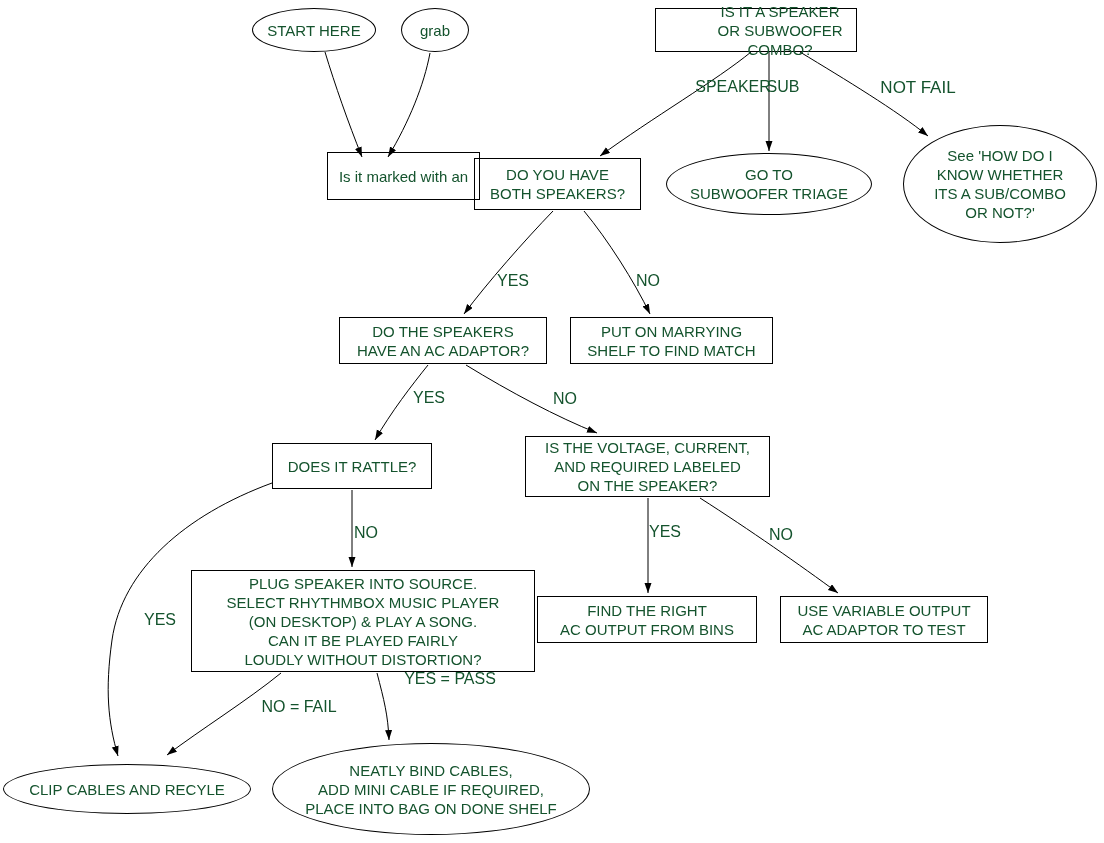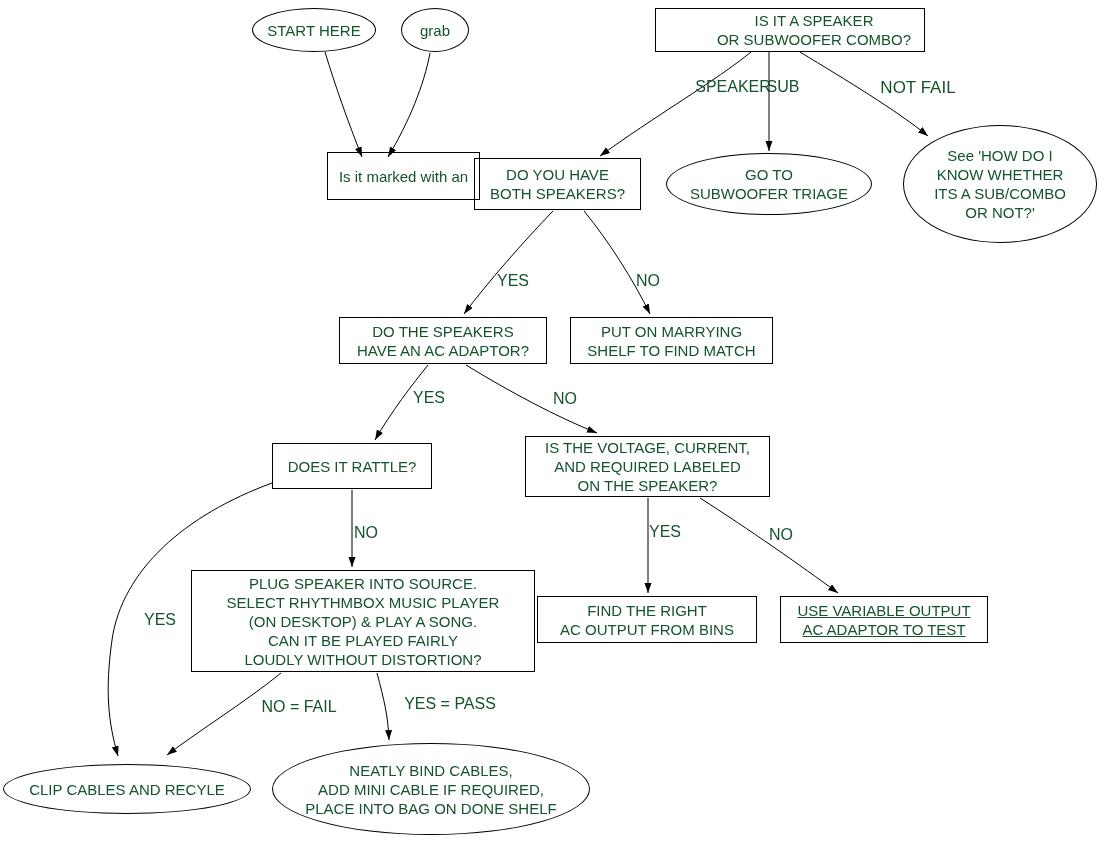--- a/index.html
+++ b/index.html
@@ -46,21 +46,21 @@
       <path d="M352,490 L352,567" class="edge" marker-end="url(#arrowhead)"></path>
       <path d="M272,483 C185,515 122,570 112,640 C105,690 108,722 118,756" class="edge" marker-end="url(#arrowhead)"></path>
       <path d="M648,498 L648,593" class="edge" marker-end="url(#arrowhead)"></path>
       <path d="M700,498 C750,530 800,565 838,593" class="edge" marker-end="url(#arrowhead)"></path>
       <path d="M281,673 C248,700 200,730 167,755" class="edge" marker-end="url(#arrowhead)"></path>
       <path d="M377,673 C384,700 388,715 389,740" class="edge" marker-end="url(#arrowhead)"></path>
     </svg>
   <div id="node-layer">
       <div class="node ellipse" style="left: 252px; top: 8px; width: 124px; height: 44px;">START HERE</div>
       <div class="node ellipse" style="left: 401px; top: 8px; width: 68px; height: 44px;">grab</div>
-      <div class="node rect" style="left: 655px; top: 8px; width: 270px; height: 44px; padding-left: 48px;">IS IT A SPEAKER
+      <div class="node rect" style="left: 655px; top: 8px; width: 202px; height: 44px; padding-left: 48px;">IS IT A SPEAKER
 OR SUBWOOFER COMBO?</div>
       <div class="node rect" style="left: 299px; top: 152px; width: 153px; height: 48px; margin-left: 28px;">Is it marked with an</div>
       <div class="node rect" style="left: 474px; top: 158px; width: 167px; height: 52px;">DO YOU HAVE
 BOTH SPEAKERS?</div>
       <div class="node ellipse" style="left: 666px; top: 153px; width: 206px; height: 62px;">GO TO
 SUBWOOFER TRIAGE</div>
       <div class="node ellipse" style="left: 903px; top: 125px; width: 194px; height: 118px;">See 'HOW DO I
 KNOW WHETHER
 ITS A SUB/COMBO
 OR NOT?'</div>
@@ -72,35 +72,35 @@
       <div class="node rect" style="left: 525px; top: 436px; width: 245px; height: 61px;">IS THE VOLTAGE, CURRENT,
 AND REQUIRED LABELED
 ON THE SPEAKER?</div>
       <div class="node rect" style="left: 191px; top: 570px; width: 344px; height: 102px;">PLUG SPEAKER INTO SOURCE.
 SELECT RHYTHMBOX MUSIC PLAYER
 (ON DESKTOP) &amp; PLAY A SONG.
 CAN IT BE PLAYED FAIRLY
 LOUDLY WITHOUT DISTORTION?</div>
       <div class="node rect" style="left: 537px; top: 596px; width: 220px; height: 47px;">FIND THE RIGHT
 AC OUTPUT FROM BINS</div>
-      <div class="node rect" style="left: 780px; top: 596px; width: 208px; height: 47px; text-decoration: underline;">USE VARIABLE OUTPUT
+      <div class="node rect" style="left: 780px; top: 596px; width: 208px; height: 47px;">USE VARIABLE OUTPUT
 AC ADAPTOR TO TEST</div>
       <div class="node ellipse" style="left: 3px; top: 764px; width: 248px; height: 50px;">CLIP CABLES AND RECYLE</div>
       <div class="node ellipse" style="left: 272px; top: 743px; width: 318px; height: 92px;">NEATLY BIND CABLES,
 ADD MINI CABLE IF REQUIRED,
 PLACE INTO BAG ON DONE SHELF</div>
     </div>
   <div id="label-layer">
       <div class="edge-label small" style="left: 733px; top: 87px;">SPEAKER</div>
       <div class="edge-label small" style="left: 783px; top: 87px;">SUB</div>
       <div class="edge-label large" style="left: 918px; top: 87px;">NOT FAIL</div>
       <div class="edge-label normal" style="left: 513px; top: 281px;">YES</div>
       <div class="edge-label normal" style="left: 648px; top: 281px;">NO</div>
       <div class="edge-label normal" style="left: 429px; top: 398px;">YES</div>
       <div class="edge-label normal" style="left: 565px; top: 399px;">NO</div>
       <div class="edge-label normal" style="left: 366px; top: 533px;">NO</div>
       <div class="edge-label normal" style="left: 160px; top: 620px;">YES</div>
       <div class="edge-label normal" style="left: 665px; top: 532px;">YES</div>
       <div class="edge-label normal" style="left: 781px; top: 535px;">NO</div>
       <div class="edge-label normal" style="left: 299px; top: 707px;">NO = FAIL</div>
-      <div class="edge-label normal" style="left: 450px; top: 704px;">YES = PASS</div>
+      <div class="edge-label normal" style="left: 450px; top: 679px;">YES = PASS</div>
     </div>
 </div>
 
 </body></html>

